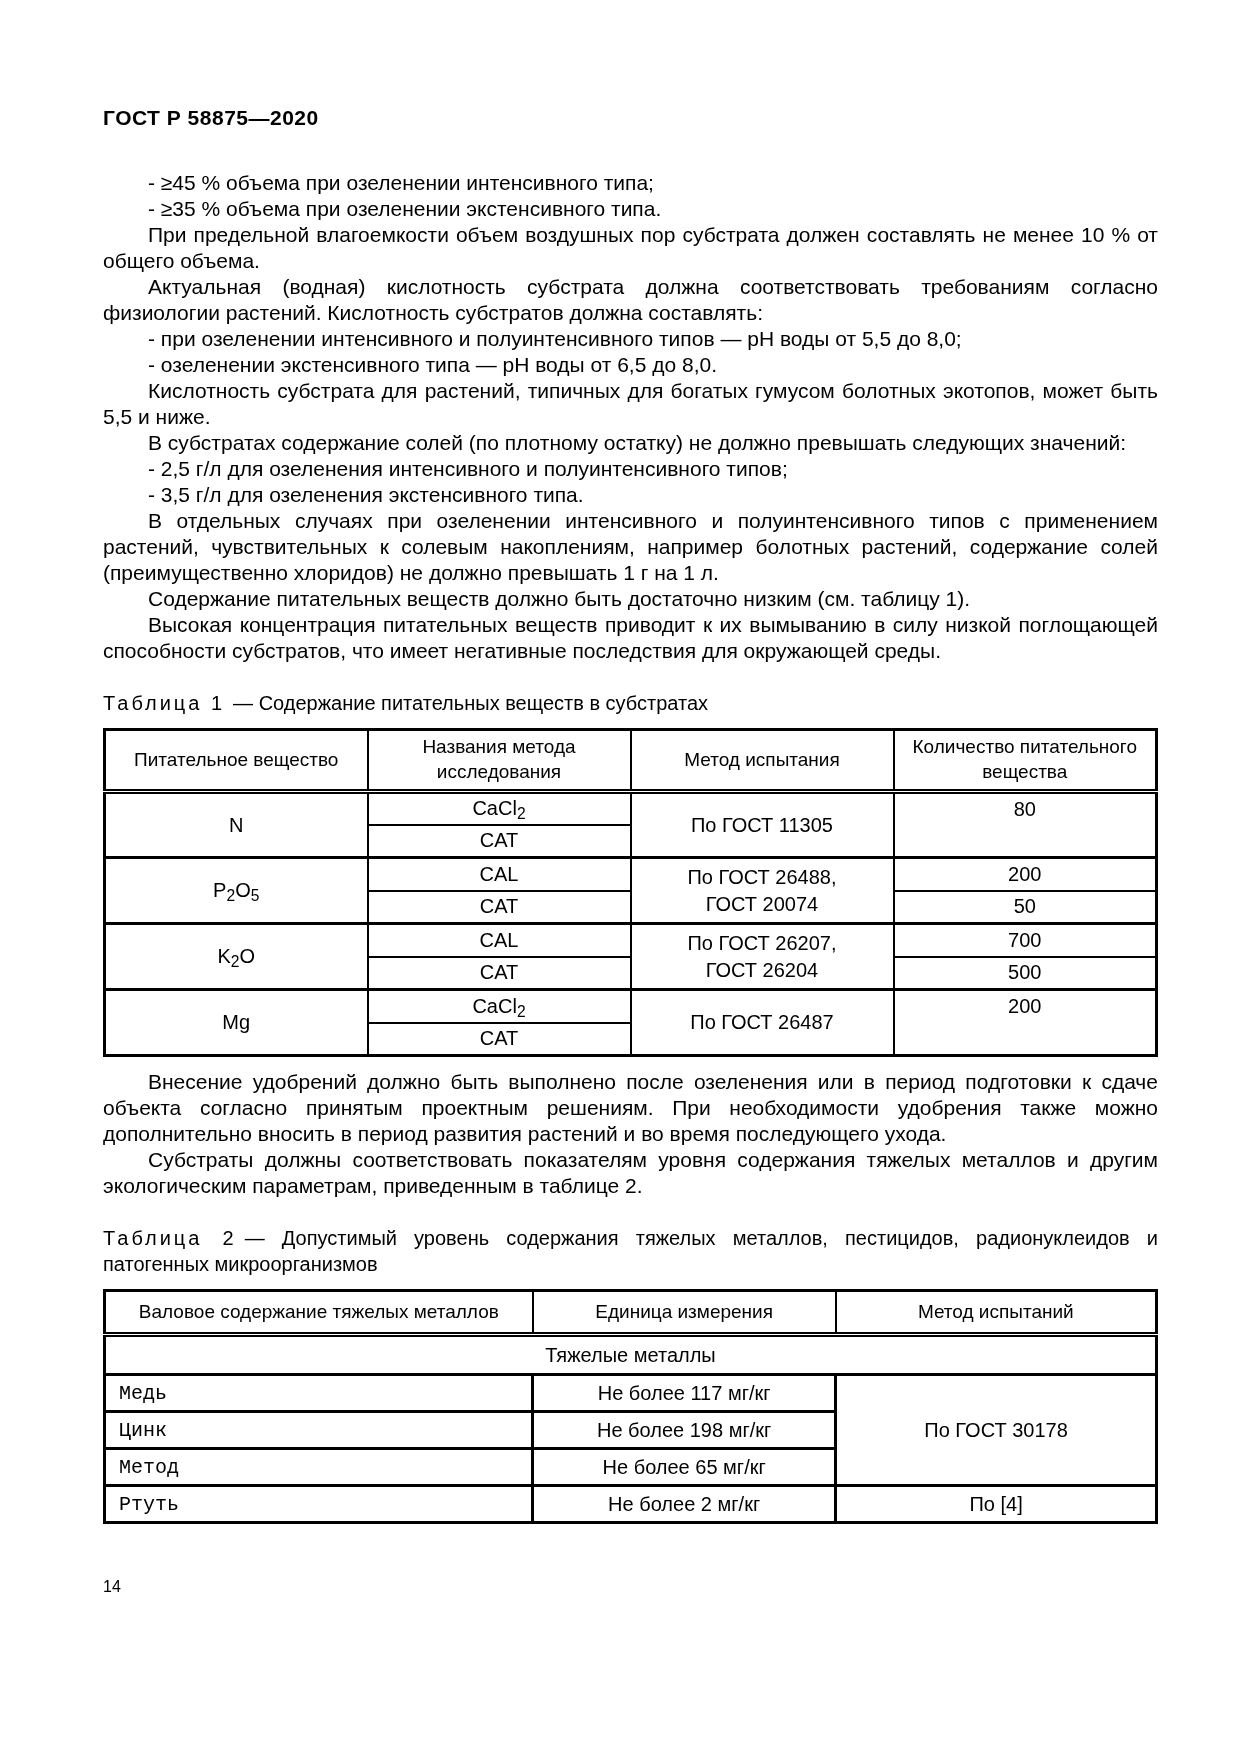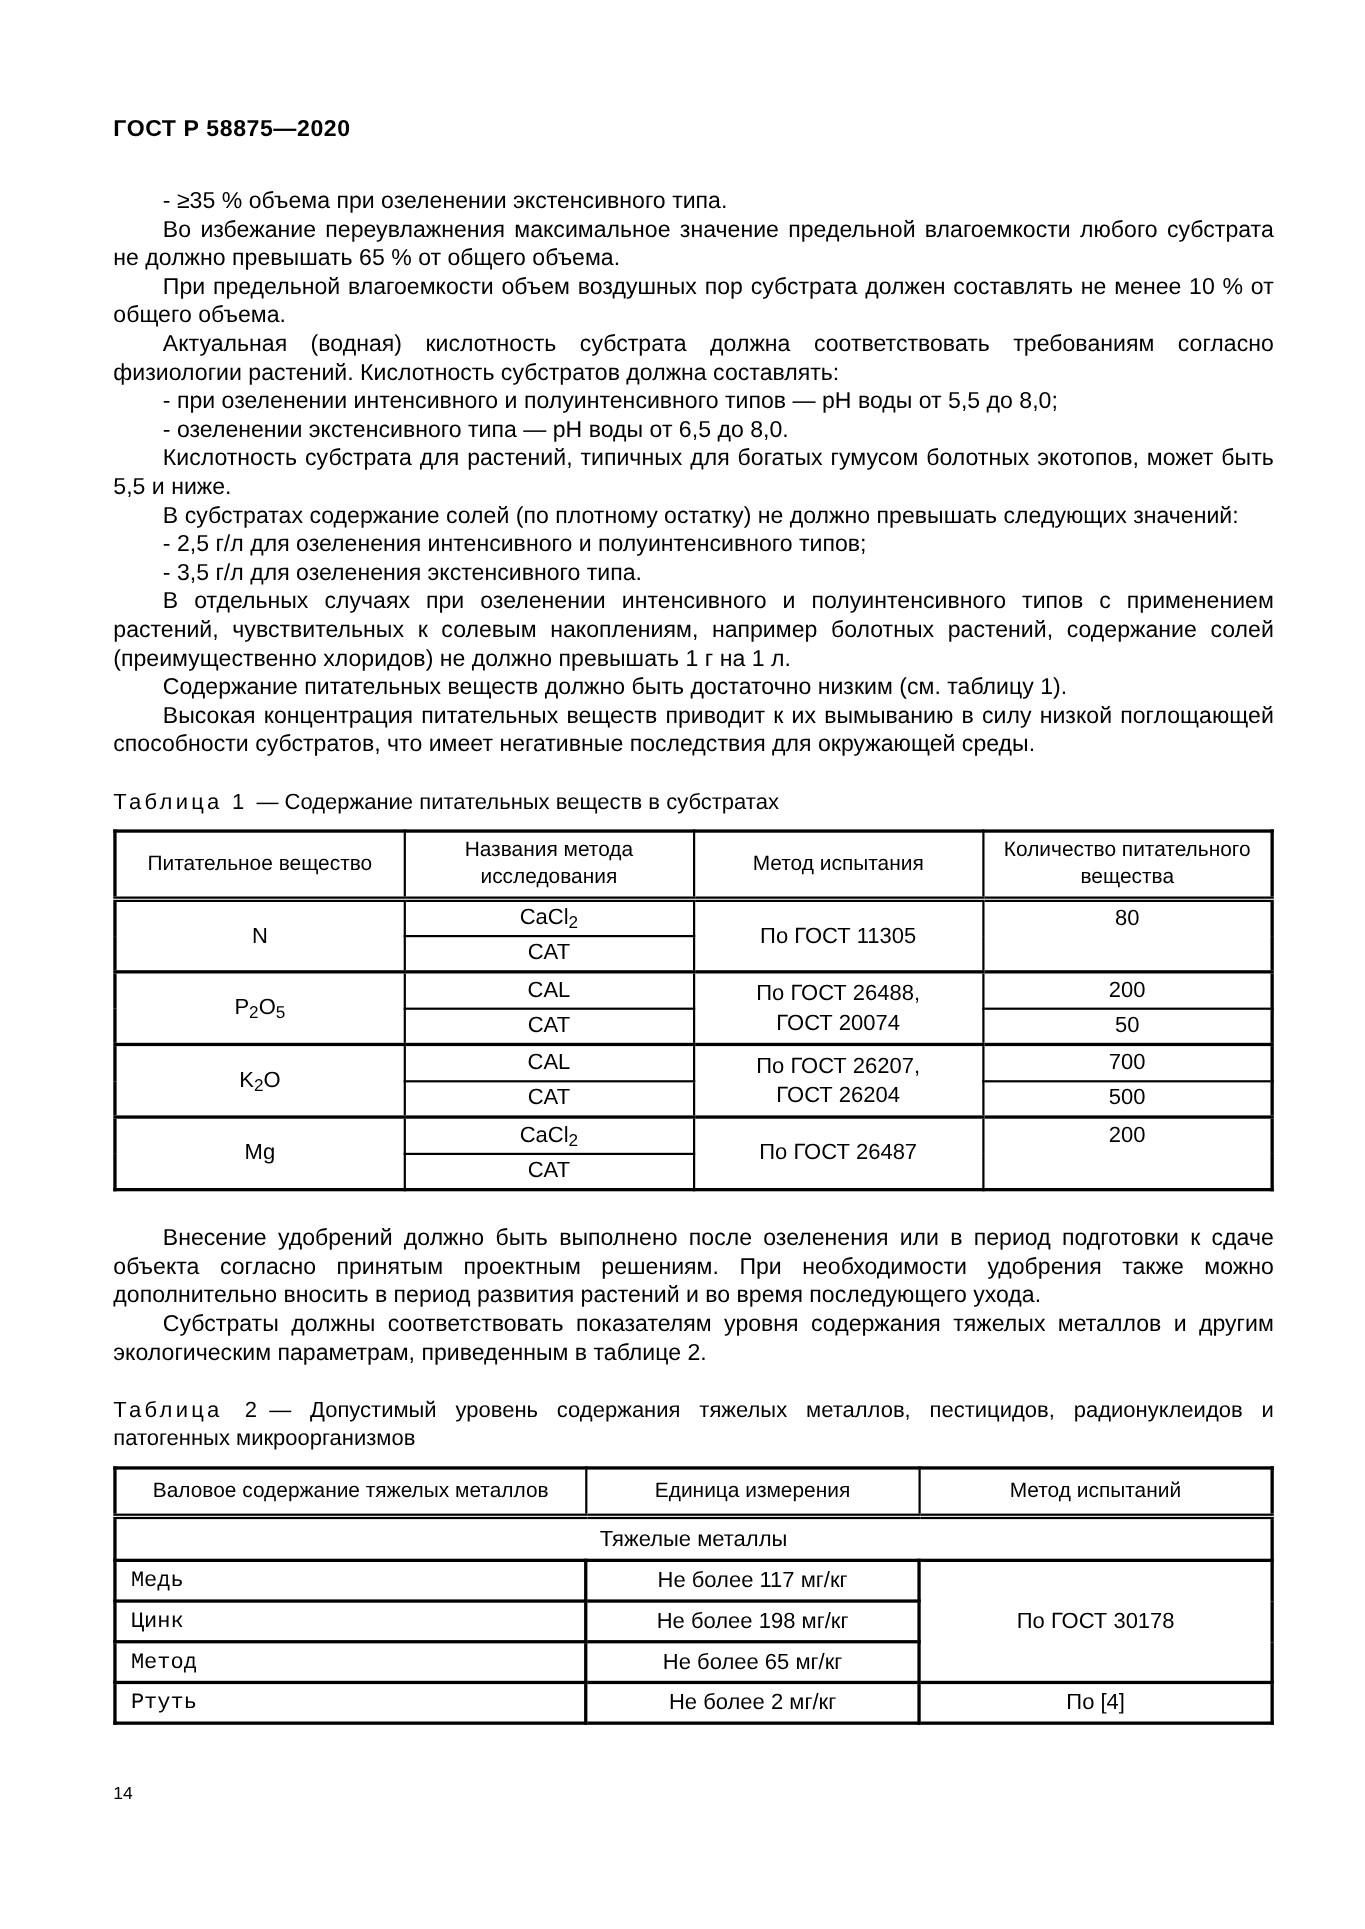--- a/index.html
+++ b/index.html
@@ -12,21 +12,21 @@
     font-family: "Liberation Sans", sans-serif;
     padding: 106px 83px 0 103px;
     overflow: hidden;
   }
   .doc-header {
     font-size: 21px;
     font-weight: 700;
     letter-spacing: 0.5px;
   }
   .body-block { margin-top: 40px; }
-  .body-block2 { margin-top: 30px; }
+  .body-block2 { margin-top: 12px; }
   p.para {
     margin: 0;
     font-size: 21px;
     line-height: 26px;
     text-align: justify;
     text-indent: 45px;
   }
   .tbl-caption {
     font-size: 20px;
     line-height: 26px;
@@ -93,22 +93,22 @@
   }
 </style>
 </head>
 <body>
 
 <div class="page">
 
   <div class="doc-header">ГОСТ Р 58875—2020</div>
 
   <div class="body-block">
+    <p class="para">- ≥45 % объема при озеленении интенсивного типа;</p>
     <p class="para">- ≥35 % объема при озеленении экстенсивного типа.</p>
-    <p class="para">Во избежание переувлажнения максимальное значение предельной влагоемкости любого субстрата не должно превышать 65 % от общего объема.</p>
     <p class="para">При предельной влагоемкости объем воздушных пор субстрата должен составлять не менее 10 % от общего объема.</p>
     <p class="para">Актуальная (водная) кислотность субстрата должна соответствовать требованиям согласно физиологии растений. Кислотность субстратов должна составлять:</p>
     <p class="para">- при озеленении интенсивного и полуинтенсивного типов — pH воды от 5,5 до 8,0;</p>
     <p class="para">- озеленении экстенсивного типа — pH воды от 6,5 до 8,0.</p>
     <p class="para">Кислотность субстрата для растений, типичных для богатых гумусом болотных экотопов, может быть 5,5 и ниже.</p>
     <p class="para">В субстратах содержание солей (по плотному остатку) не должно превышать следующих значений:</p>
     <p class="para">- 2,5 г/л для озеленения интенсивного и полуинтенсивного типов;</p>
     <p class="para">- 3,5 г/л для озеленения экстенсивного типа.</p>
     <p class="para">В отдельных случаях при озеленении интенсивного и полуинтенсивного типов с применением растений, чувствительных к солевым накоплениям, например болотных растений, содержание солей (преимущественно хлоридов) не должно превышать 1 г на 1 л.</p>
     <p class="para">Содержание питательных веществ должно быть достаточно низким (см. таблицу 1).</p>

